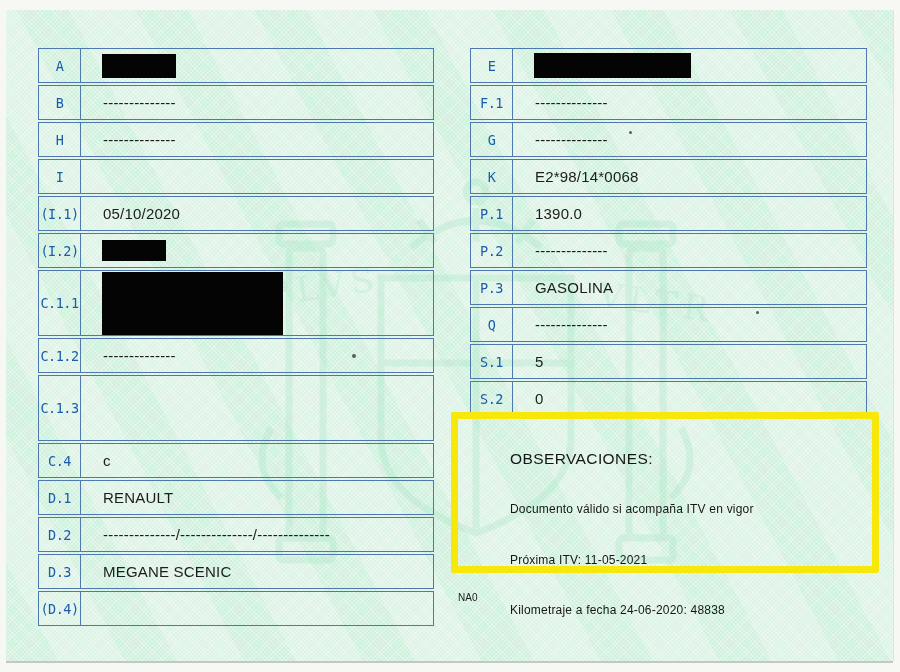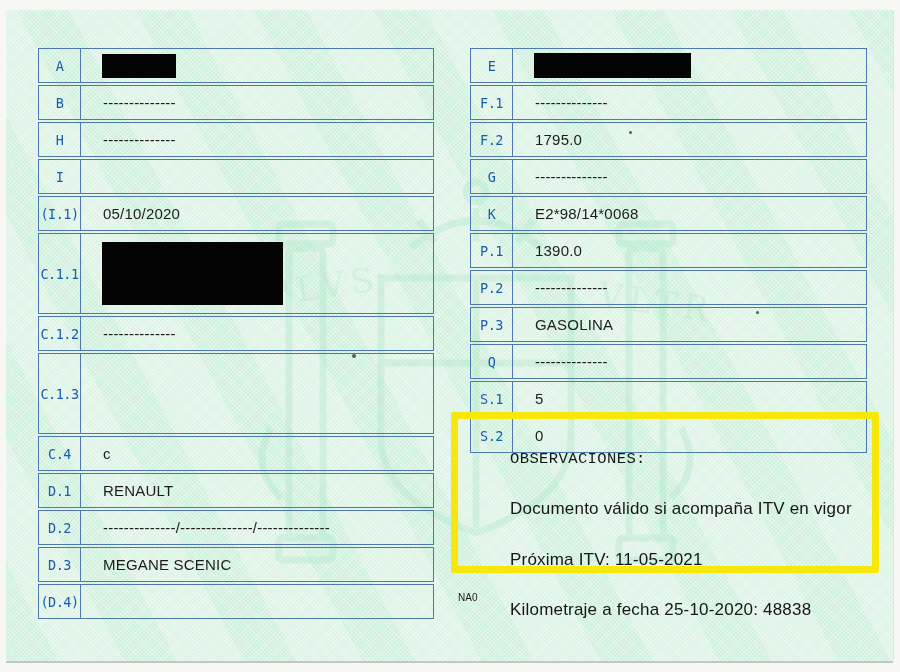--- a/index.html
+++ b/index.html
@@ -14,34 +14,34 @@
       repeating-linear-gradient(62deg, rgba(150,232,185,.14) 0 46px, rgba(255,255,255,.10) 46px 105px),
       #d9f2e3;
     box-shadow:0 2px 0 #c3c8c4, 1px 0 0 #e4e2de;
   }
 
   .wm{position:absolute;left:235px;top:118px;opacity:.5;pointer-events:none;}
 
   .vtable{position:absolute;}
   .row{display:flex;box-sizing:border-box;height:35px;margin-bottom:2px;
        border:1.6px solid #4d78b0;background:transparent;}
-  .row.tall{height:81px;}
+  .row.tall{height:66px;}
   .cell-code{box-sizing:border-box;width:42px;flex:0 0 42px;border-right:1.6px solid #4d78b0;
        display:flex;align-items:center;justify-content:center;
        font-family:"DejaVu Sans Mono",monospace;font-size:13.5px;color:#1a5cae;letter-spacing:-0.5px;}
   .cell-value{flex:1;display:flex;align-items:center;padding-left:22px;
        font-size:15px;color:#1c1c1c;letter-spacing:.2px;white-space:nowrap;}
   .redaction{background:#040404;}
 
   #highlight-box{position:absolute;left:451px;top:412px;width:428px;height:161px;
        box-sizing:border-box;border:7px solid #f8e70a;border-radius:2px;pointer-events:none;}
 
   #observations{position:absolute;left:510px;top:450px;width:360px;color:#161616;}
-  #obs-title{font-size:15.5px;letter-spacing:.4px;margin-bottom:19px;font-family:Liberation Mono, monospace;}
-  .obs-line{font-size:17px;line-height:18.5px;letter-spacing:.2px;margin-top:32px;}
+  #obs-title{font-size:15.5px;letter-spacing:.4px;margin-bottom:19px;}
+  .obs-line{font-size:12px;line-height:18.5px;letter-spacing:.2px;margin-top:32px;}
 
   #footer-code{position:absolute;left:458px;top:592px;font-size:10px;color:#1c1c1c;text-align:right;}
 
   .speck{position:absolute;background:#55605a;border-radius:50%;}
 </style>
 </head>
 <body>
 
 <div id="page">
   <div id="doc">
@@ -88,20 +88,26 @@
     <div class="cell-code">H</div>
     <div class="cell-value">--------------</div>
   </div>
         <div class="row">
     <div class="cell-code">I</div>
   </div>
         <div class="row">
     <div class="cell-code">(I.1)</div>
     <div class="cell-value">05/10/2020</div>
   </div>
+        <div class="row">
+    <div class="cell-code">(I.2)</div>
+    <div class="cell-value" style="padding-left: 21px;">
+            <div class="redaction" style="width: 64px; height: 21px;"></div>
+          </div>
+  </div>
         <div class="row tall">
     <div class="cell-code">C.1.1</div>
     <div class="cell-value" style="padding-left: 21px;">
             <div class="redaction" style="width: 181px; height: 63px;"></div>
           </div>
   </div>
         <div class="row">
     <div class="cell-code">C.1.2</div>
     <div class="cell-value">--------------</div>
   </div>
@@ -133,24 +139,20 @@
     <div class="vtable" id="right-table" style="left:464px;top:38px;width:397px;">
         <div class="row">
     <div class="cell-code">E</div>
     <div class="cell-value" style="padding-left: 21px;">
             <div class="redaction" style="width: 157px; height: 25px;"></div>
           </div>
   </div>
         <div class="row">
     <div class="cell-code">F.1</div>
     <div class="cell-value">--------------</div>
-  </div>
-        <div class="row">
-    <div class="cell-code">F.2</div>
-    <div class="cell-value">1795.0</div>
   </div>
         <div class="row">
     <div class="cell-code">G</div>
     <div class="cell-value">--------------</div>
   </div>
         <div class="row">
     <div class="cell-code">K</div>
     <div class="cell-value">E2*98/14*0068</div>
   </div>
         <div class="row">
@@ -176,21 +178,21 @@
         <div class="row">
     <div class="cell-code">S.2</div>
     <div class="cell-value">0</div>
   </div>
       </div>
 
     <div id="observations" style="left:504px;top:440px;">
       <div id="obs-title">OBSERVACIONES:</div>
       <div class="obs-line">Documento válido si acompaña ITV en vigor</div>
       <div class="obs-line">Próxima ITV: 11-05-2021</div>
-      <div class="obs-line">Kilometraje a fecha 25-10-2020: 48838</div>
+      <div class="obs-line">Kilometraje a fecha 24-06-2020: 48838</div>
     </div>
 
     <div id="highlight-box" style="left:445px;top:402px;"></div>
 
     <div id="footer-code" style="left:452px;top:582px;">NA0</div>
 
     <div class="speck" style="left:346px;top:344px;width:4px;height:4px;"></div>
     <div class="speck" style="left:750px;top:301px;width:3px;height:3px;"></div>
     <div class="speck" style="left:623px;top:121px;width:3px;height:3px;"></div>
   </div>

